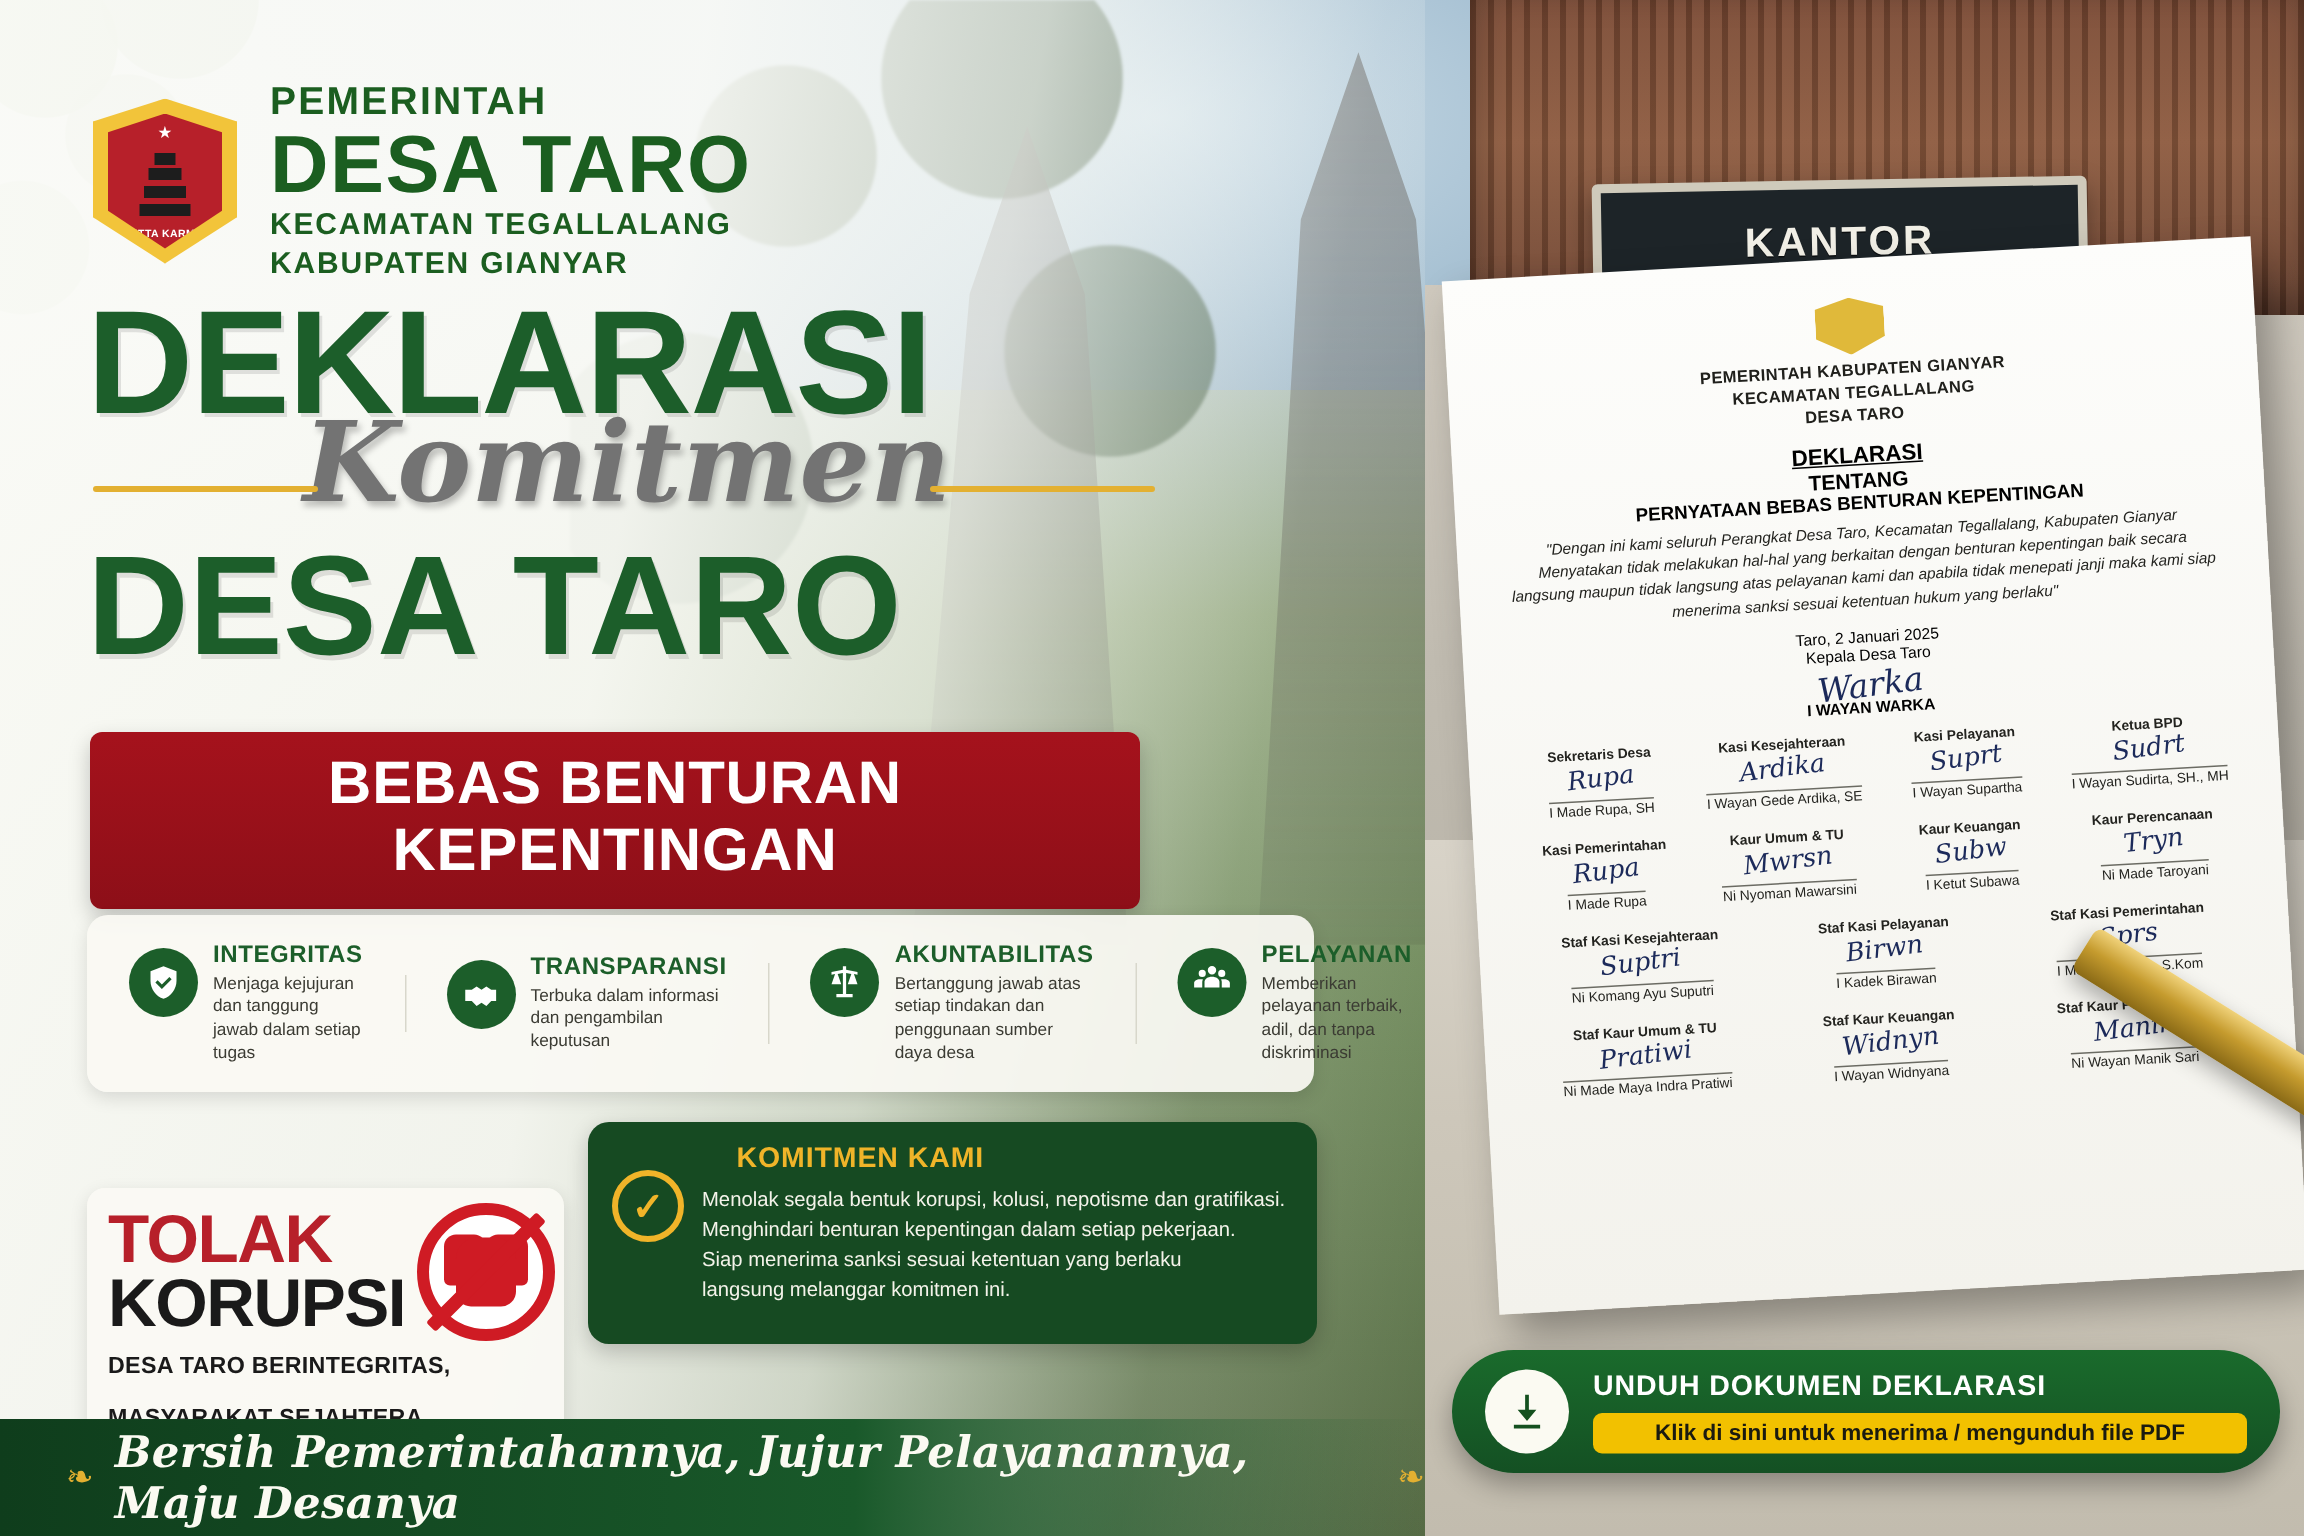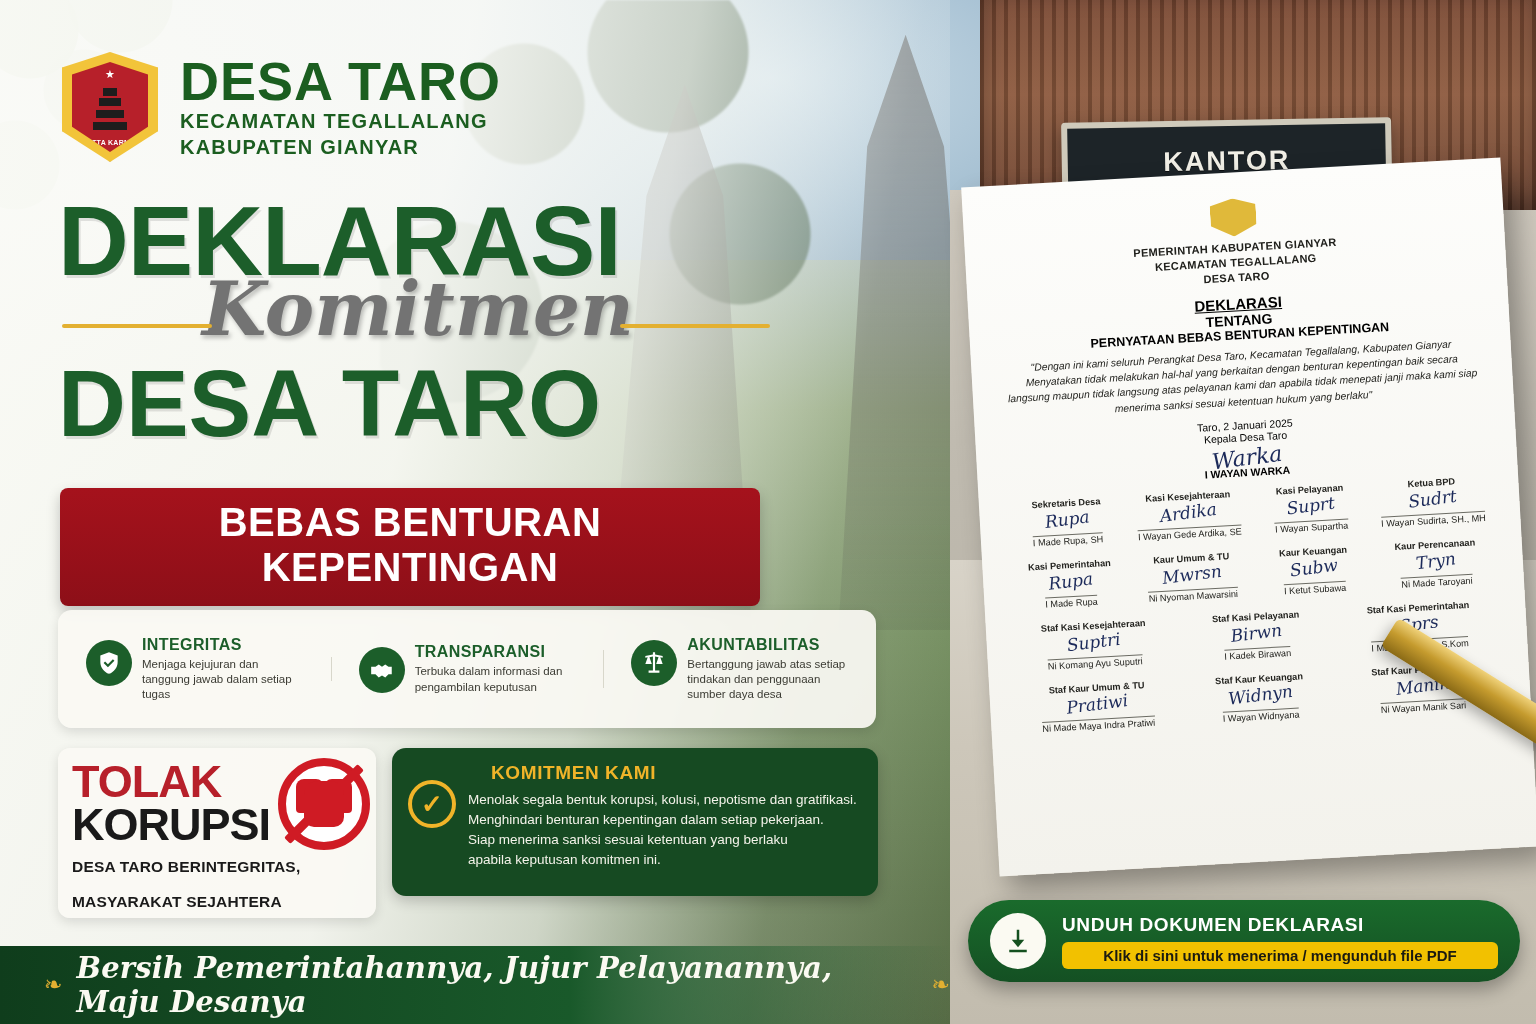--- a/index.html
+++ b/index.html
@@ -159,21 +159,21 @@
   .vicon {
     width:46px; height:46px; border-radius:50%; background:#1c5e2a;
     display:flex; align-items:center; justify-content:center; flex:0 0 auto; margin-top:4px;
   }
   .vicon svg { width:26px; height:26px; fill:#fff; }
   .vtitle { font-size:16px; font-weight:800; color:#1c5e2a; letter-spacing:.4px; }
   .vdesc { font-size:11.5px; color:#3b3b33; line-height:1.32; margin-top:3px; }
 
   
   .tolak {
-    position:absolute; left:58px; top:748px; width:318px; height:170px;
+    position:absolute; left:58px; top:792px; width:318px; height:170px;
     background: rgba(250,249,243,.95); border-radius:12px; padding:10px 14px;
     box-shadow: 0 4px 12px rgba(0,0,0,.12);
   }
   .tolak-top { display:flex; align-items:center; gap:8px; }
   .tolak-words .tk1 { font-size:45px; font-weight:800; color:#b7202a; line-height:.95; letter-spacing:-1px; }
   .tolak-words .tk2 { font-size:45px; font-weight:800; color:#1a1a1a; line-height:.95; letter-spacing:-1px; }
   .nohand {
     width:92px; height:92px; border-radius:50%; border:8px solid #cf1b24; position:relative; flex:0 0 auto;
     background:#fff;
   }
@@ -292,20 +292,21 @@
 
   <div class="header">
     <div class="crest">
       <div class="inner">
         <div class="star">★</div>
         <div class="temple"></div>
         <div class="band">CITTA KARMA</div>
       </div>
     </div>
     <div class="htext">
+      <div class="t1">PEMERINTAH</div>
       <div class="t2">DESA TARO</div>
       <div class="t3">KECAMATAN TEGALLALANG</div>
       <div class="t3">KABUPATEN GIANYAR</div>
     </div>
   </div>
 
   <div class="title-block">
     <div class="deklarasi">DEKLARASI</div>
     <div class="komitmen-row">
       <div class="rule l"></div>
@@ -350,20 +351,31 @@
         <svg viewBox="0 0 24 24">
             <path d="M11 2h2v2.2l7 1.4v1.6l-2.2-.4L20 13h-6l2.2-6.2L13 6.1V19h4v2H7v-2h4V6.1L7.8 6.8 10 13H4l2.2-6.2L4 7.2V5.6l7-1.4V2z"></path>
           </svg>
       </div>
       <div>
         <div class="vtitle">AKUNTABILITAS</div>
         <div class="vdesc">Bertanggung jawab atas setiap tindakan dan penggunaan sumber daya desa</div>
       </div>
     </div>
 
+    <div class="value">
+      <div class="vicon">
+        <svg viewBox="0 0 24 24">
+            <path d="M12 7a2.6 2.6 0 1 0 0-5.2A2.6 2.6 0 0 0 12 7zm-6 1.6a2.2 2.2 0 1 0 0-4.4 2.2 2.2 0 0 0 0 4.4zm12 0a2.2 2.2 0 1 0 0-4.4 2.2 2.2 0 0 0 0 4.4zM12 8.4c-2.6 0-4.6 1.4-4.6 3.2V15h9.2v-3.4c0-1.8-2-3.2-4.6-3.2zM4.4 10C2.6 10 1 11 1 12.3V15h5v-3.4c0-.5.2-1 .5-1.4-.6-.1-1.2-.2-2.1-.2zm15.2 0c-.9 0-1.5.1-2.1.2.3.4.5.9.5 1.4V15h5v-2.7C23 11 21.4 10 19.6 10z"></path>
+          </svg>
+      </div>
+      <div>
+        <div class="vtitle">PELAYANAN</div>
+        <div class="vdesc">Memberikan pelayanan terbaik, adil, dan tanpa diskriminasi</div>
+      </div>
+    </div>
   </div>
 
   <div class="tolak">
     <div class="tolak-top">
       <div class="tolak-words">
         <div class="tk1">TOLAK</div>
         <div class="tk2">KORUPSI</div>
       </div>
       <div class="nohand">
         <div class="palm"></div>
@@ -373,21 +385,21 @@
     <div class="tolak-sub">DESA TARO BERINTEGRITAS,</div>
     <div class="tolak-sub" style="margin-top:16px">MASYARAKAT SEJAHTERA</div>
   </div>
 
   <div class="commit">
     <div class="check">✓</div>
     <h3>KOMITMEN KAMI</h3>
     <p>Menolak segala bentuk korupsi, kolusi, nepotisme dan gratifikasi.</p>
     <p>Menghindari benturan kepentingan dalam setiap pekerjaan.</p>
     <p>Siap menerima sanksi sesuai ketentuan yang berlaku</p>
-    <p>apabila keputusan komitmen ini.</p>
+    <p>langsung melanggar komitmen ini.</p>
   </div>
 
   <div class="ribbon">
     <span class="leaf">❧</span>
     <span class="tag">Bersih Pemerintahannya, Jujur Pelayanannya, Maju Desanya</span>
     <span class="leaf">❧</span>
   </div>
 </div>
 
 <div class="doc">

